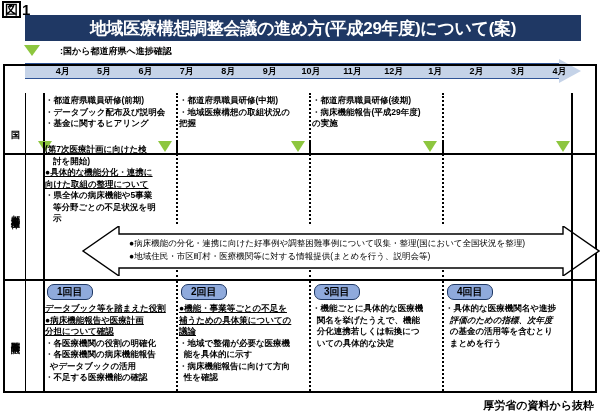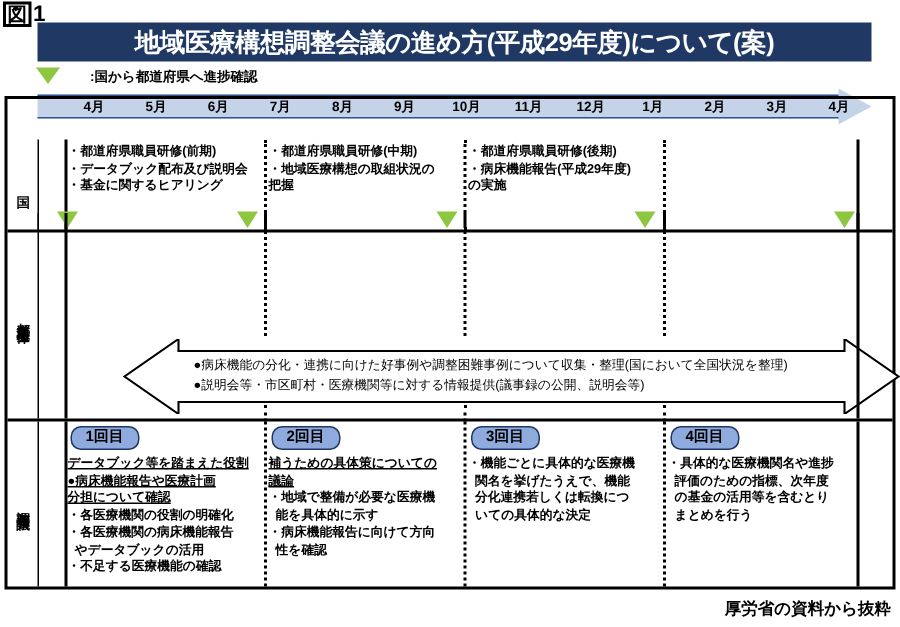--- a/index.html
+++ b/index.html
@@ -161,27 +161,36 @@
       </div>
     <div class="rightpad"></div>
   </div>
 
   <div class="row" id="row-pref">
     <div class="rowlabel">
       <span>都道府県全体</span>
     </div>
     <div class="gutter"></div>
     <div class="content" id="pref-content">
+      <div class="pcell" id="pref-text">
+          <div style="padding-left: 0px;">(第7次医療計画に向けた検</div>
+          <div style="padding-left: 8px;">討を開始)</div>
+          <div class="u" style="padding-left: 0px;">●具体的な機能分化・連携に</div>
+          <div class="u" style="padding-left: 0px;">向けた取組の整理について</div>
+          <div style="padding-left: 0px;">・県全体の病床機能や5事業</div>
+          <div style="padding-left: 8px;">等分野ごとの不足状況を明</div>
+          <div style="padding-left: 8px;">示</div>
+        </div>
       <div id="dblarrow">
         <svg width="520" height="50" viewBox="0 0 520 50">
           <polygon points="38,8 482,8 482,0 518,25 482,50 482,42 38,42 38,50 2,25 38,0" fill="#ffffff" stroke="#000000" stroke-width="1.4"></polygon>
         </svg>
         <div class="atext" id="arrow-text">
             <div>●病床機能の分化・連携に向けた好事例や調整困難事例について収集・整理(国において全国状況を整理)</div>
-            <div>●説明会等・市区町村・医療機関等に対する情報提供(議事録の公開、説明会等)</div>
+            <div>●地域住民・市区町村・医療機関等に対する情報提供(まとめを行う、説明会等)</div>
           </div>
       </div>
     <div class="divider" style="left: 133px; height: 82px;"></div>
         <div class="divider" style="left: 133px; top: 128px; height: 11px;"></div>
         <div class="divider" style="left: 266px; height: 82px;"></div>
         <div class="divider" style="left: 266px; top: 128px; height: 11px;"></div>
         <div class="divider" style="left: 399px; height: 82px;"></div>
         <div class="divider" style="left: 399px; top: 128px; height: 11px;"></div>
       </div>
     <div class="rightpad"></div>
@@ -204,20 +213,21 @@
             <div class="u" style="white-space: pre;">分担について確認</div>
             <div style="white-space: pre;">・各医療機関の役割の明確化</div>
             <div style="white-space: pre;">・各医療機関の病床機能報告</div>
             <div style="white-space: pre;">  やデータブックの活用</div>
             <div style="white-space: pre;">・不足する医療機能の確認</div>
           </div>
         </div>
         <div class="scol" style="left: 134px; width: 130px;">
           <div class="sbadge">2回目</div>
           <div class="sbody">
+            <div class="u" style="white-space: pre;">●機能・事業等ごとの不足を</div>
             <div class="u" style="white-space: pre;">補うための具体策についての</div>
             <div class="u" style="white-space: pre;">議論</div>
             <div style="white-space: pre;">・地域で整備が必要な医療機</div>
             <div style="white-space: pre;">  能を具体的に示す</div>
             <div style="white-space: pre;">・病床機能報告に向けて方向</div>
             <div style="white-space: pre;">  性を確認</div>
           </div>
         </div>
         <div class="scol" style="left: 267px; width: 130px;">
           <div class="sbadge">3回目</div>
@@ -225,21 +235,21 @@
             <div style="white-space: pre;">・機能ごとに具体的な医療機</div>
             <div style="white-space: pre;">  関名を挙げたうえで、機能</div>
             <div style="white-space: pre;">  分化連携若しくは転換につ</div>
             <div style="white-space: pre;">  いての具体的な決定</div>
           </div>
         </div>
         <div class="scol" style="left: 400px; width: 130px;">
           <div class="sbadge">4回目</div>
           <div class="sbody">
             <div style="white-space: pre;">・具体的な医療機関名や進捗</div>
-            <div style="white-space: pre;">  評価のための指標、次年度</div>
+            <div style="white-space: pre; font-style: italic;">  評価のための指標、次年度</div>
             <div style="white-space: pre;">  の基金の活用等を含むとり</div>
             <div style="white-space: pre;">  まとめを行う</div>
           </div>
         </div>
       </div>
     <div class="rightpad"></div>
   </div>
 
   <div id="credit">厚労省の資料から抜粋</div>
 </div>

